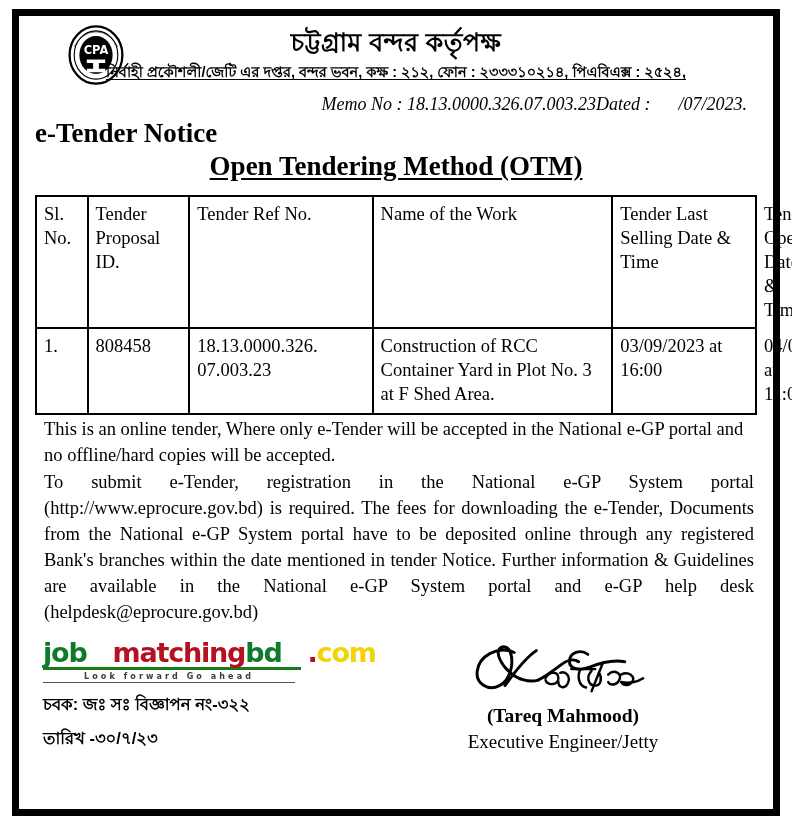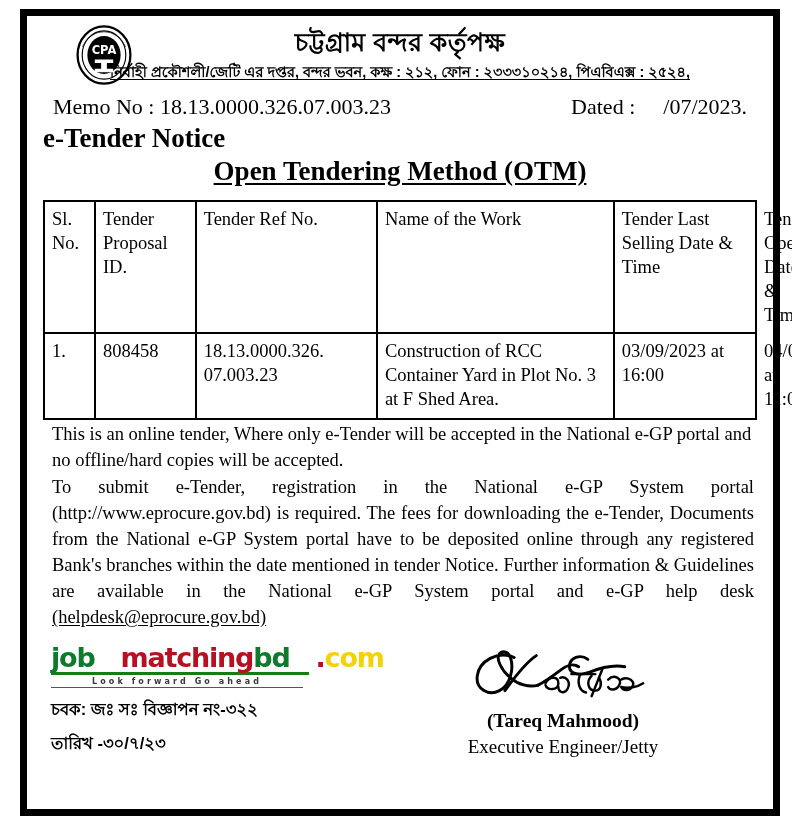--- a/index.html
+++ b/index.html
@@ -10,21 +10,21 @@
   body {
     width: 792px; height: 826px;
     font-family: "Liberation Serif", "DejaVu Serif", serif;
     color: #000;
     overflow: hidden;
   }
   #page {
     position: relative;
     width: 792px; height: 826px;
     background: #fff;
-    padding: 9px 12px 10px 20px;
+    padding: 9px 12px 10px 12px;
   }
   #frame {
     position: relative;
     width: 100%; height: 100%;
     border: 7px solid #000;
     background: #fff;
     padding: 6px 16px 4px 16px;
   }
 
   
@@ -55,22 +55,22 @@
     margin-top: 2px;
   }
   .website {
     font-size: 19px; line-height: 26px;
     margin-top: 1px;
   }
   .website .u { text-decoration: underline; text-underline-offset: 1px; }
 
   
   .memo-row {
-    display: flex; justify-content: space-between; align-items: baseline;
-    font-size: 22px; margin-top: 10px; padding: 0 2px 0 10px;
+    display: flex; justify-content: flex-end; align-items: baseline;
+    font-size: 18px; margin-top: 10px; padding: 0 2px 0 10px; font-style: italic;
   }
   .memo-right { padding-right: 8px; }
   .memo-right .dlabel { margin-right: 28px; }
 
   
   .title1 {
     text-align: left; font-size: 27px; font-weight: bold;
     margin-top: 2px; line-height: 32px;
   }
   .title2 {
@@ -105,21 +105,21 @@
   col.c6 { width: 0; }
 
   
   .para {
     font-size: 18.5px;
     line-height: 26px;
     margin-top: 1px;
     padding: 0 3px 0 9px;
   }
   .para.just { text-align: justify; text-align-last: left; }
-  .para .u { text-decoration: underline; text-underline-offset: 2px; }
+  .para .u { text-underline-offset: 2px; }
 
   
   .footer {
     position: relative;
     margin-top: 14px;
     height: 172px;
     padding: 0 4px 0 6px;
   }
   .foot-left { position: absolute; left: 8px; top: 0; width: 330px; }
   .logo-wrap { position: relative; width: 258px; }

